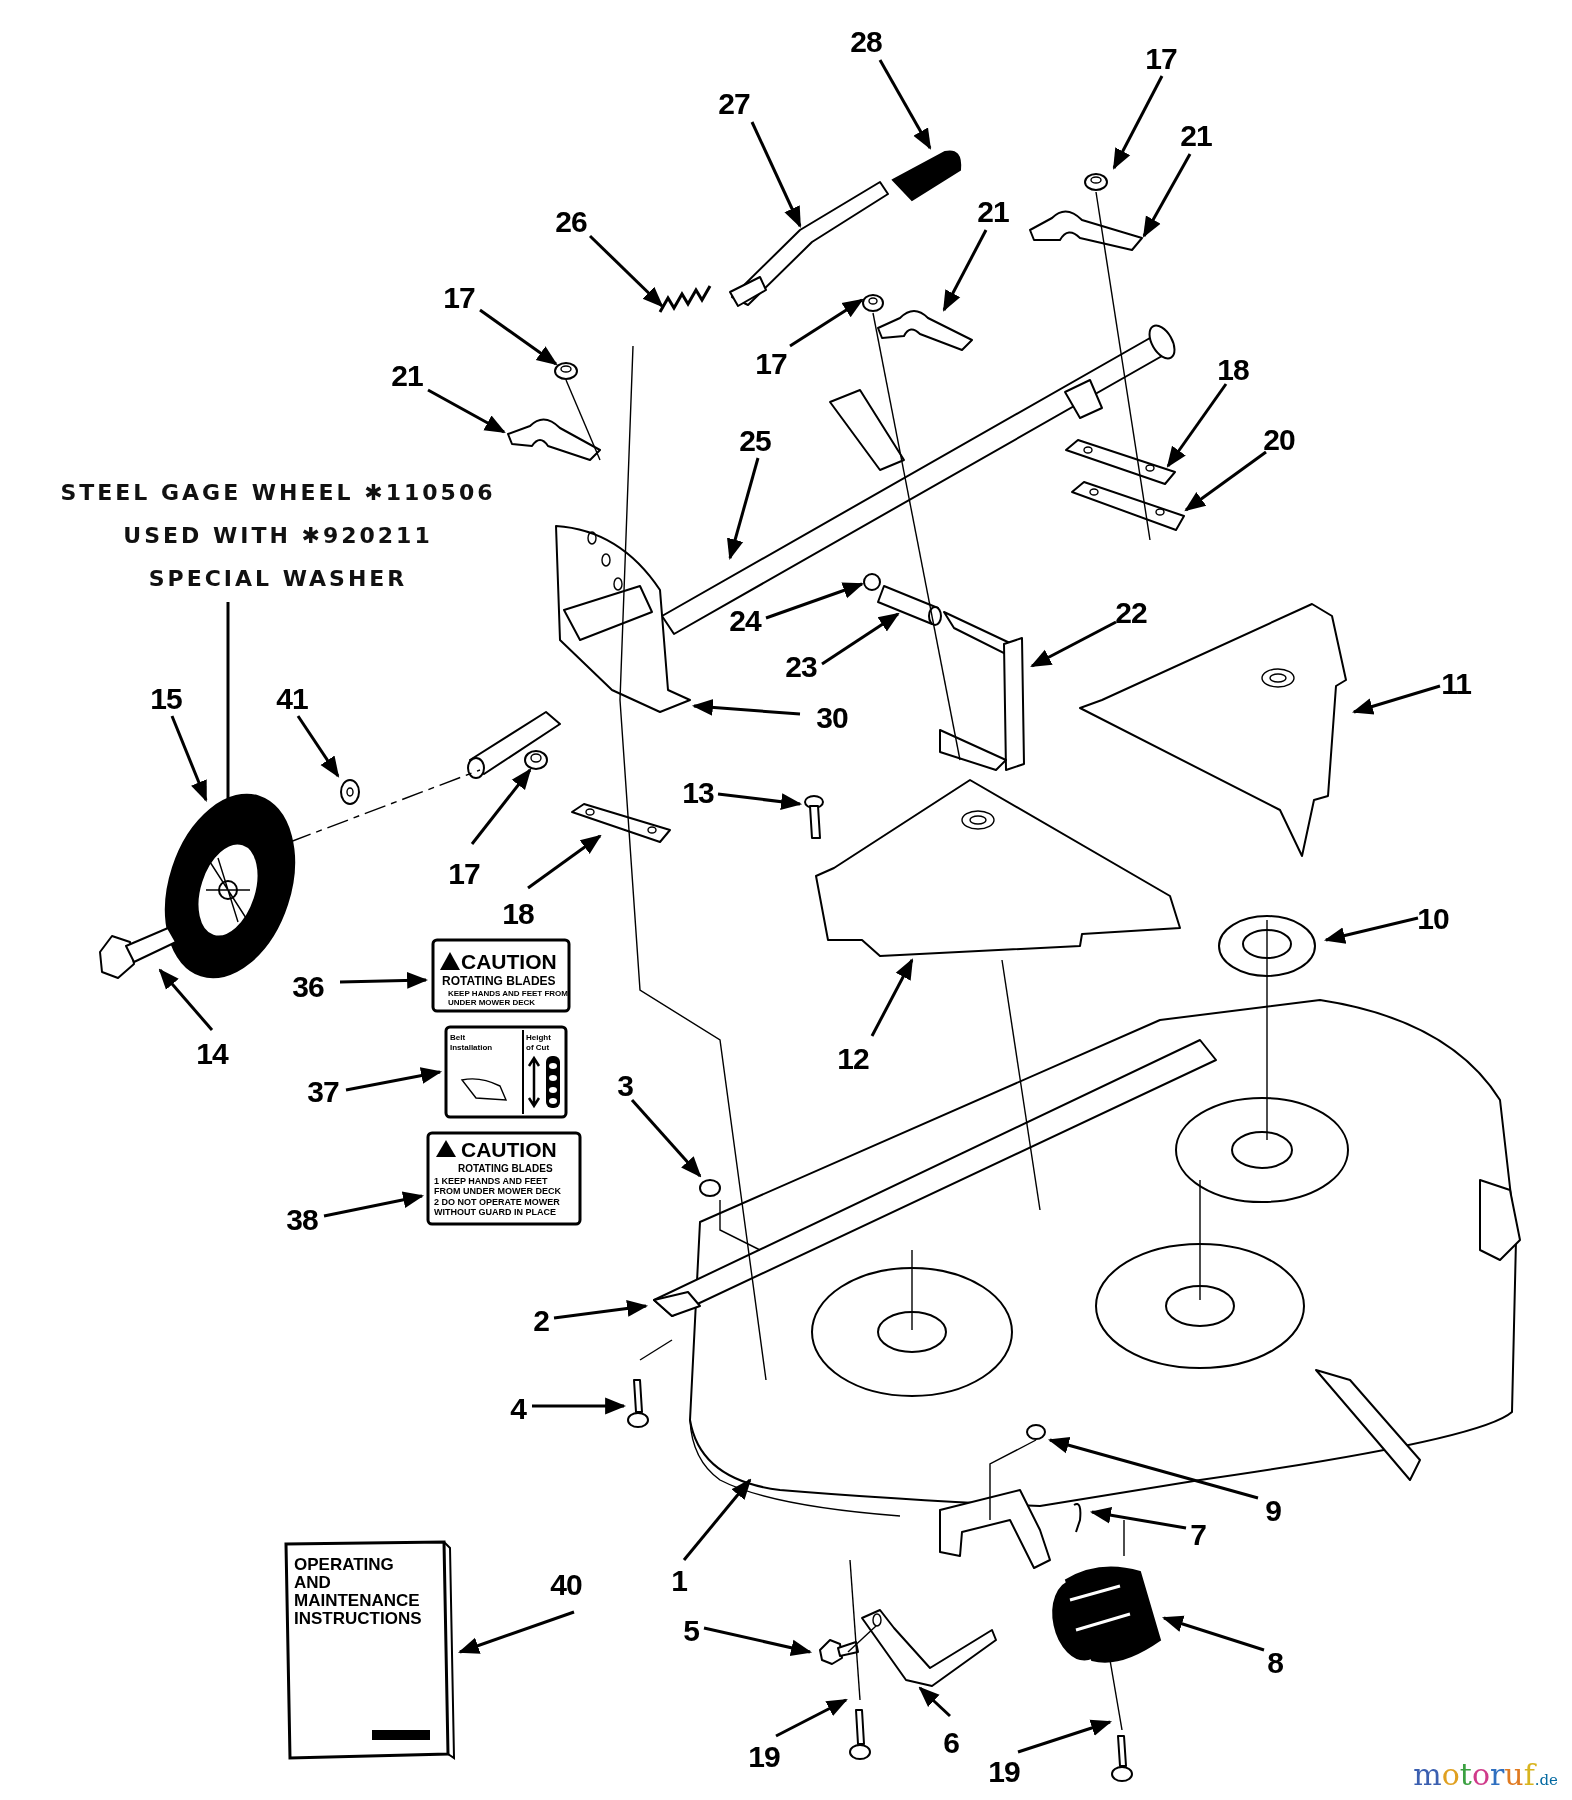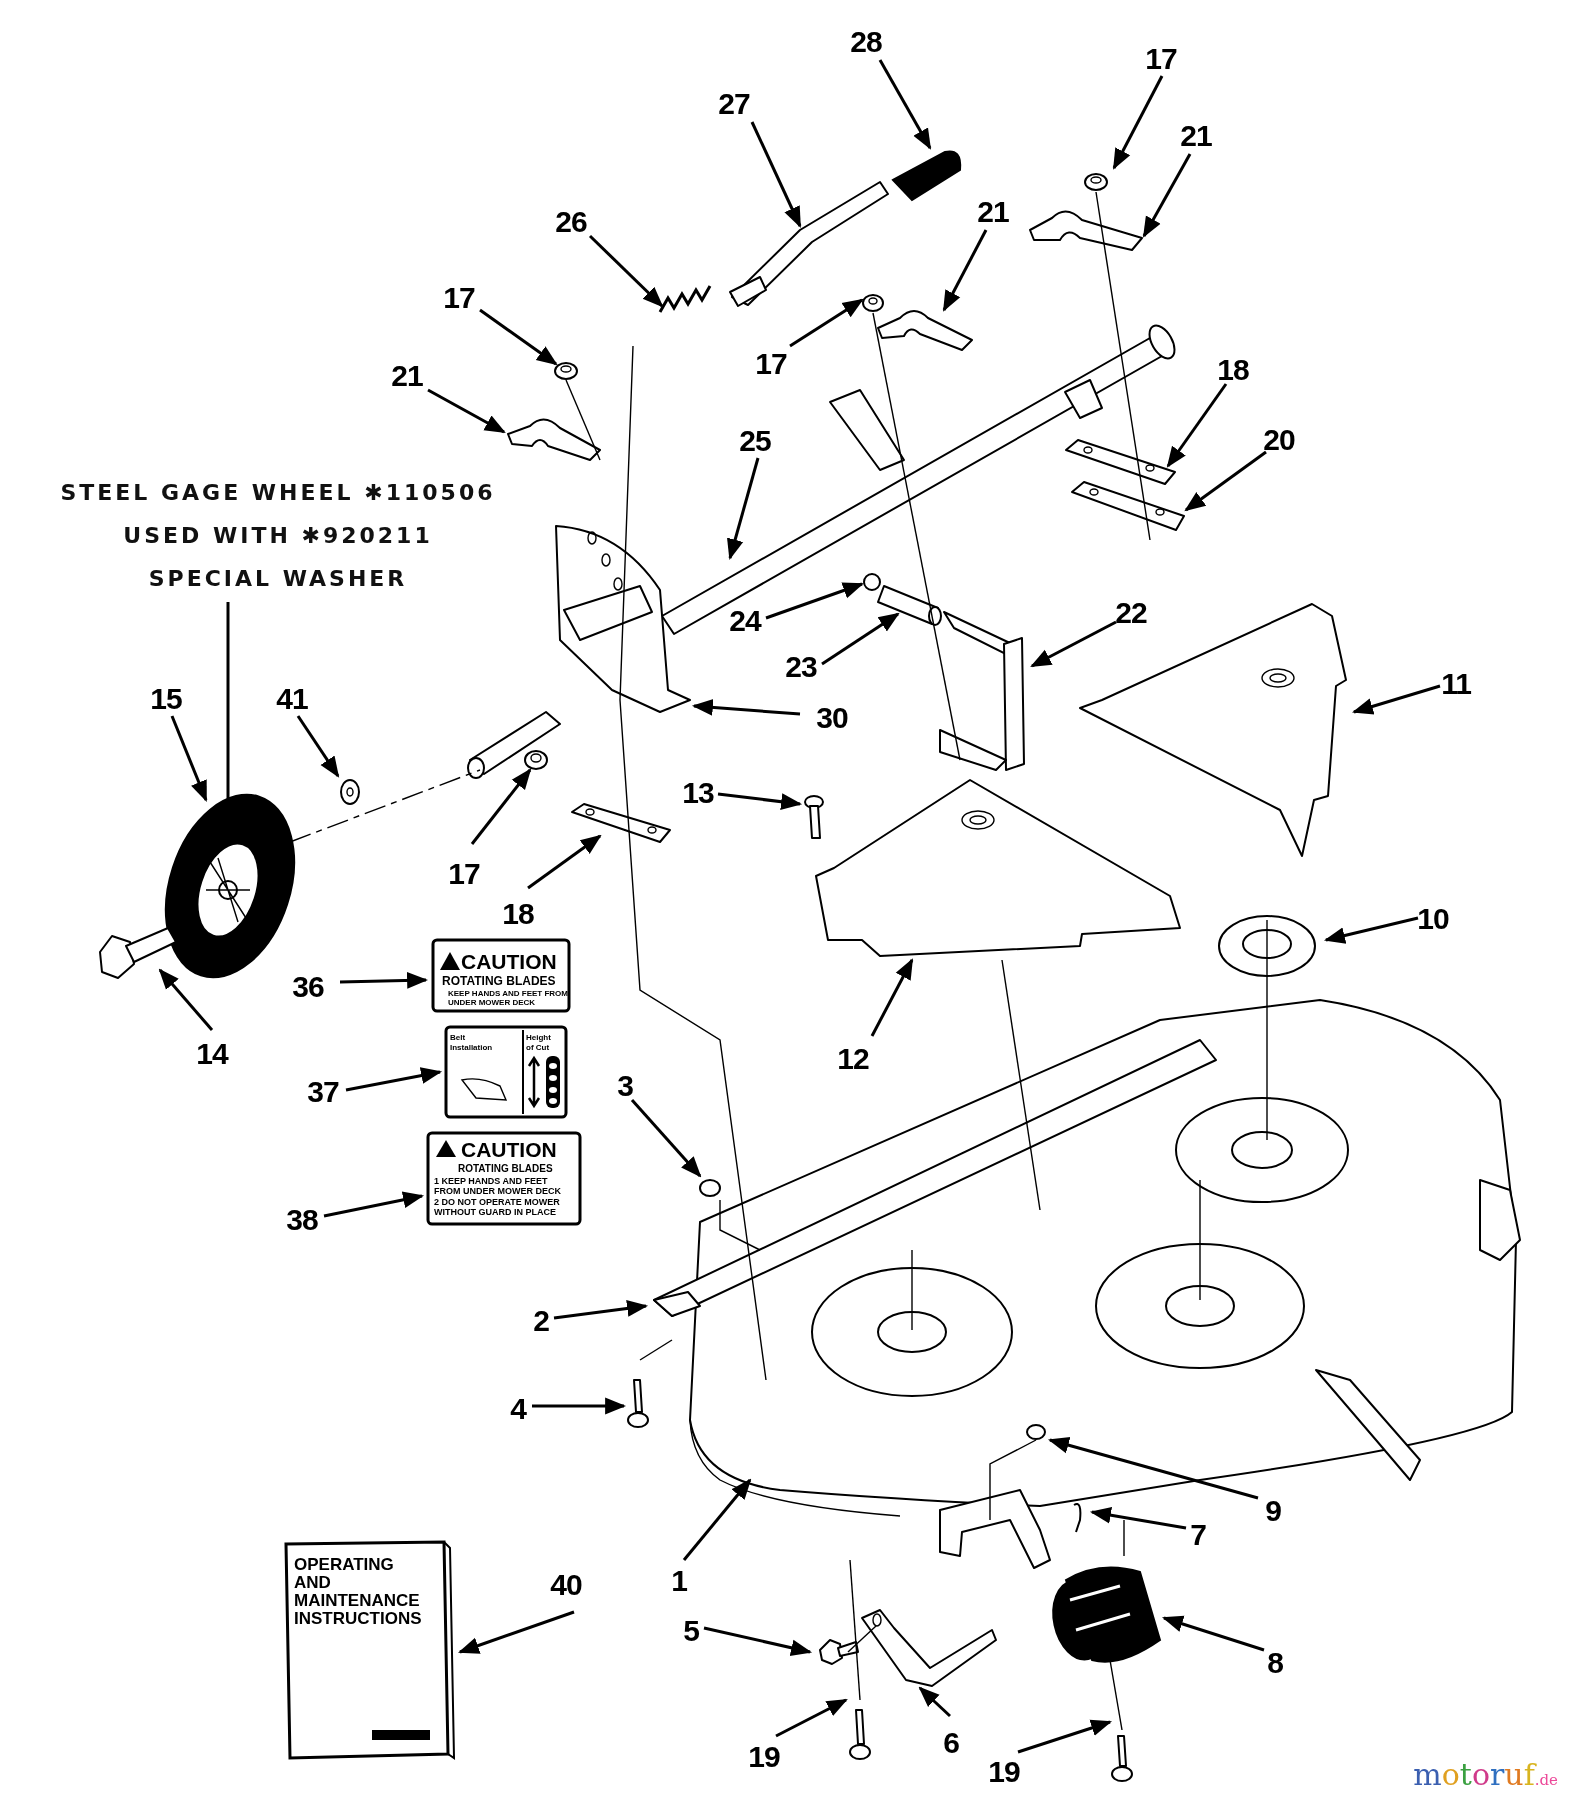--- a/index.html
+++ b/index.html
@@ -13,21 +13,21 @@
   .part { fill: #fff; stroke: #000; stroke-width: 2; stroke-linejoin: round; }
   .solid { fill: #000; stroke: #000; stroke-width: 2; }
   .arrow { stroke: #000; stroke-width: 3; fill: none; }
   .decal-box { fill: #fff; stroke: #000; stroke-width: 3; }
   .decal-title { font-family: "Liberation Sans", sans-serif; font-weight: bold; font-size: 21px; fill: #000; }
   .decal-sub { font-family: "Liberation Sans", sans-serif; font-weight: bold; font-size: 12px; fill: #000; }
   .decal-small { font-family: "Liberation Sans", sans-serif; font-weight: bold; font-size: 8px; fill: #000; }
   .manual-text { font-family: "Liberation Sans", sans-serif; font-weight: bold; font-size: 17px; fill: #000; }
   #watermark { position: absolute; right: 14px; bottom: 8px; font-family: "DejaVu Serif", serif; font-size: 30px; letter-spacing: 0px; }
   #watermark span { display: inline-block; }
-  #watermark .tld { font-size: 15px; color: #ec4899; }
+  #watermark .tld { font-size: 15px; color: #0369a1; }
 </style>
 </head>
 <body>
 
 <svg id="diagram" viewBox="0 0 1572 1800" xmlns="http://www.w3.org/2000/svg">
   <defs>
     <marker id="ah" viewBox="0 0 10 10" refX="9" refY="5" markerWidth="7" markerHeight="7" orient="auto-start-reverse">
       <path d="M0,1 L10,5 L0,9 Z" fill="#000"></path>
     </marker>
   </defs>

